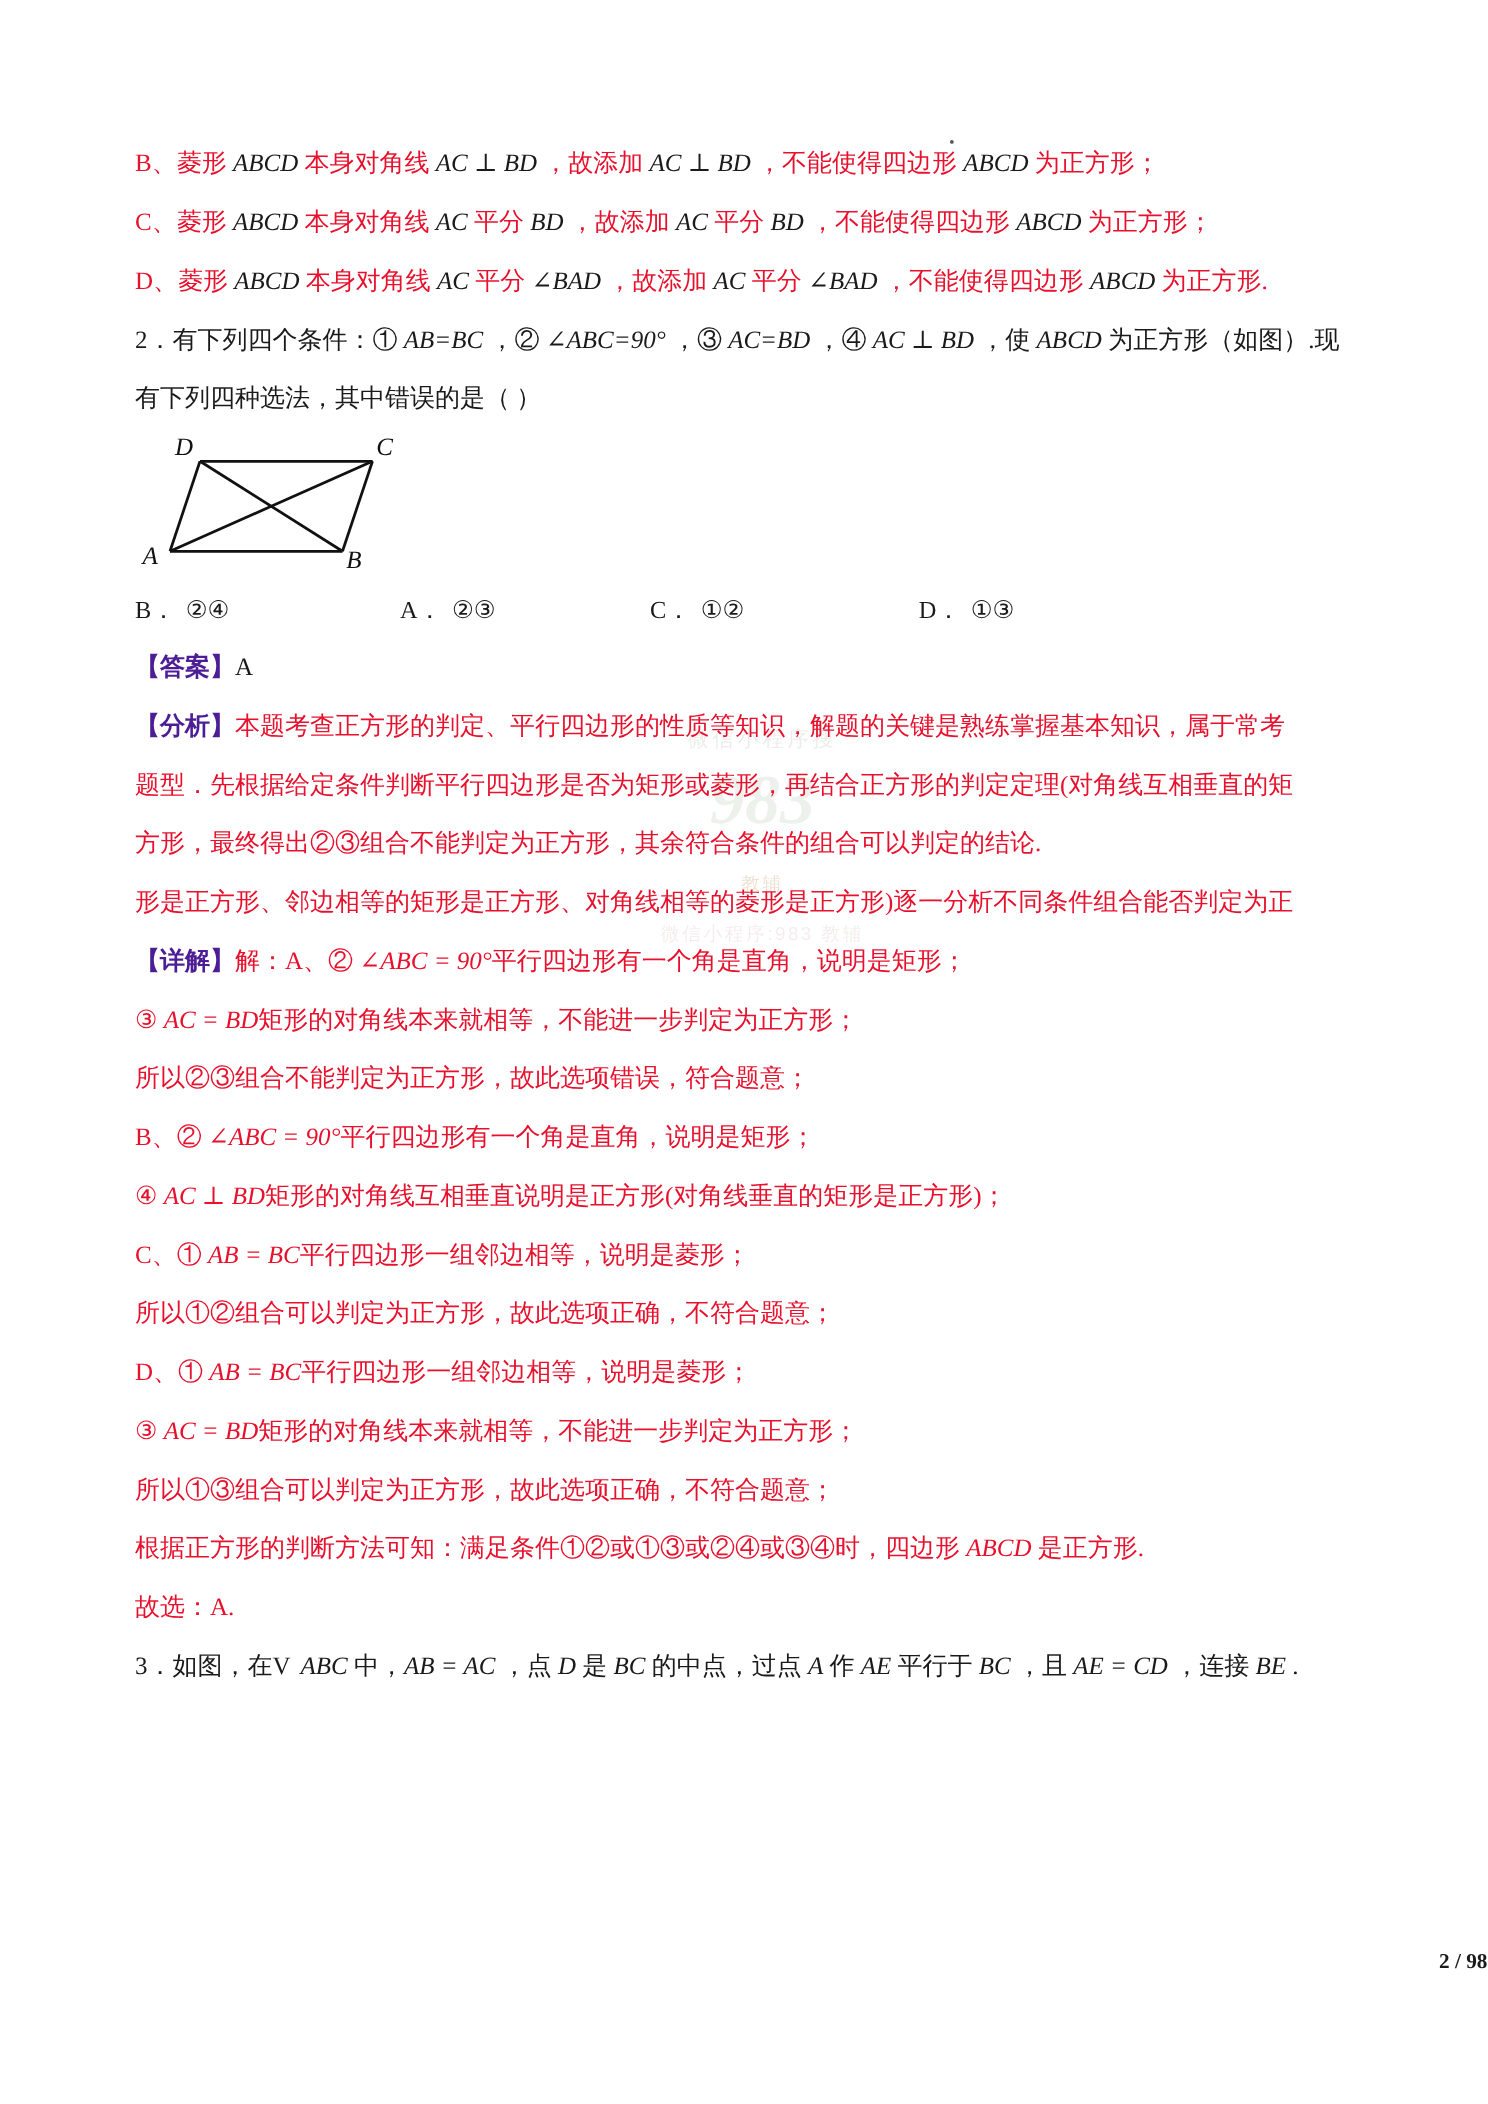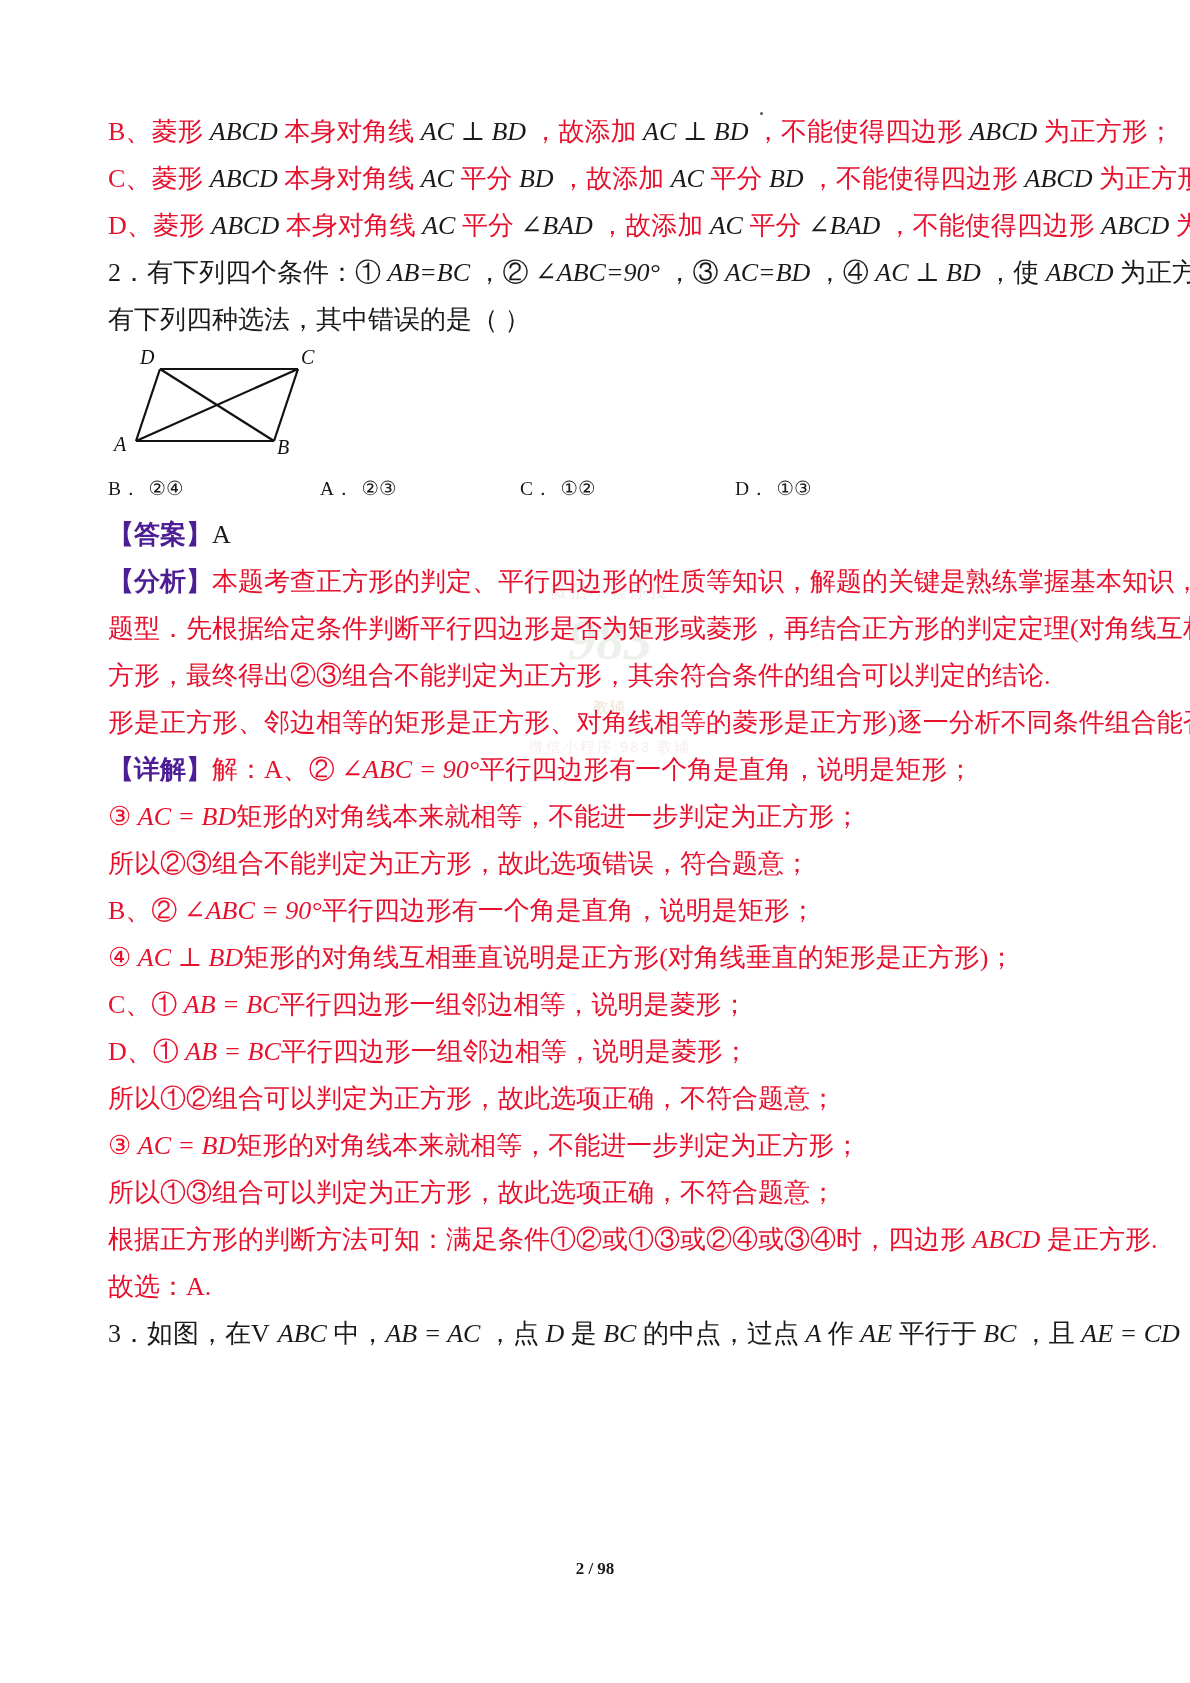--- a/index.html
+++ b/index.html
@@ -75,21 +75,21 @@
     text-align: center;
     font-size: 15px;
     letter-spacing: 2px;
     color: #c9a0a0;
     font-family: "Liberation Sans", sans-serif;
   }
 
   .line {
     position: relative;
     z-index: 2;
-    font-size: 26px;
+    font-size: 20px;
     line-height: 47px;
     color: #e8112d;
     white-space: nowrap;
   }
   .line.black { color: #1a1a1a; }
 
   .mi {
     font-family: "Liberation Serif", "DejaVu Serif", serif;
     font-style: italic;
     color: #1a1a1a;
@@ -124,21 +124,21 @@
     height: 112px;
     margin-top: 6px;
   }
   .figure svg { display: block; }
 
   .footer {
     position: absolute;
     left: 0;
     bottom: 104px;
     width: 1190px;
-    text-align: center;
+    text-align: right;
     font-size: 17px;
     font-weight: bold;
     color: #1a1a1a;
     font-family: "Liberation Serif", serif;
   }
   .topdot {
     position: absolute;
     left: 760px;
     top: 112px;
     width: 3px;
@@ -213,24 +213,24 @@
     <div class="line">所以②③组合不能判定为正方形，故此选项错误，符合题意；</div>
 
     <div class="line"><span>B、② </span><span class="mi red">∠ABC = 90°</span><span>平行四边形有一个角是直角，说明是矩形；</span></div>
 
     <div class="line"><span>④ </span><span class="mi red">AC ⊥ BD</span><span>矩形的对角线互相垂直说明是正方形(对角线垂直的矩形是正方形)；</span></div>
 
 
     <div class="line"><span>C、① </span><span class="mi red">AB = BC</span><span>平行四边形一组邻边相等，说明是菱形；</span></div>
 
 
+    <div class="line">所以①②组合可以判定为正方形，故此选项正确，不符合题意；</div>
+
     <div class="line"><span>D、① </span><span class="mi red">AB = BC</span><span>平行四边形一组邻边相等，说明是菱形；</span></div>
 
-    <div class="line">所以①②组合可以判定为正方形，故此选项正确，不符合题意；</div>
-
     <div class="line"><span>③ </span><span class="mi red">AC = BD</span><span>矩形的对角线本来就相等，不能进一步判定为正方形；</span></div>
 
     <div class="line">所以①③组合可以判定为正方形，故此选项正确，不符合题意；</div>
 
     <div class="line"><span>根据正方形的判断方法可知：满足条件①②或①③或②④或③④时，四边形 </span><span class="mi red">ABCD</span><span> 是正方形.</span></div>
 
     <div class="line"><span>故选：</span><span>A.</span></div>
 
     <div class="line black"><span>3．</span><span>如图，在</span><span class="mop">V</span><span class="sp"></span><span class="mi">ABC</span><span> 中，</span><span class="mi">AB = AC</span><span> ，点 </span><span class="mi">D</span><span> 是 </span><span class="mi">BC</span><span> 的中点，过点 </span><span class="mi">A</span><span> 作 </span><span class="mi">AE</span><span> 平行于 </span><span class="mi">BC</span><span> ，且 </span><span class="mi">AE = CD</span><span> ，连接 </span><span class="mi">BE</span><span> .</span></div>
 

